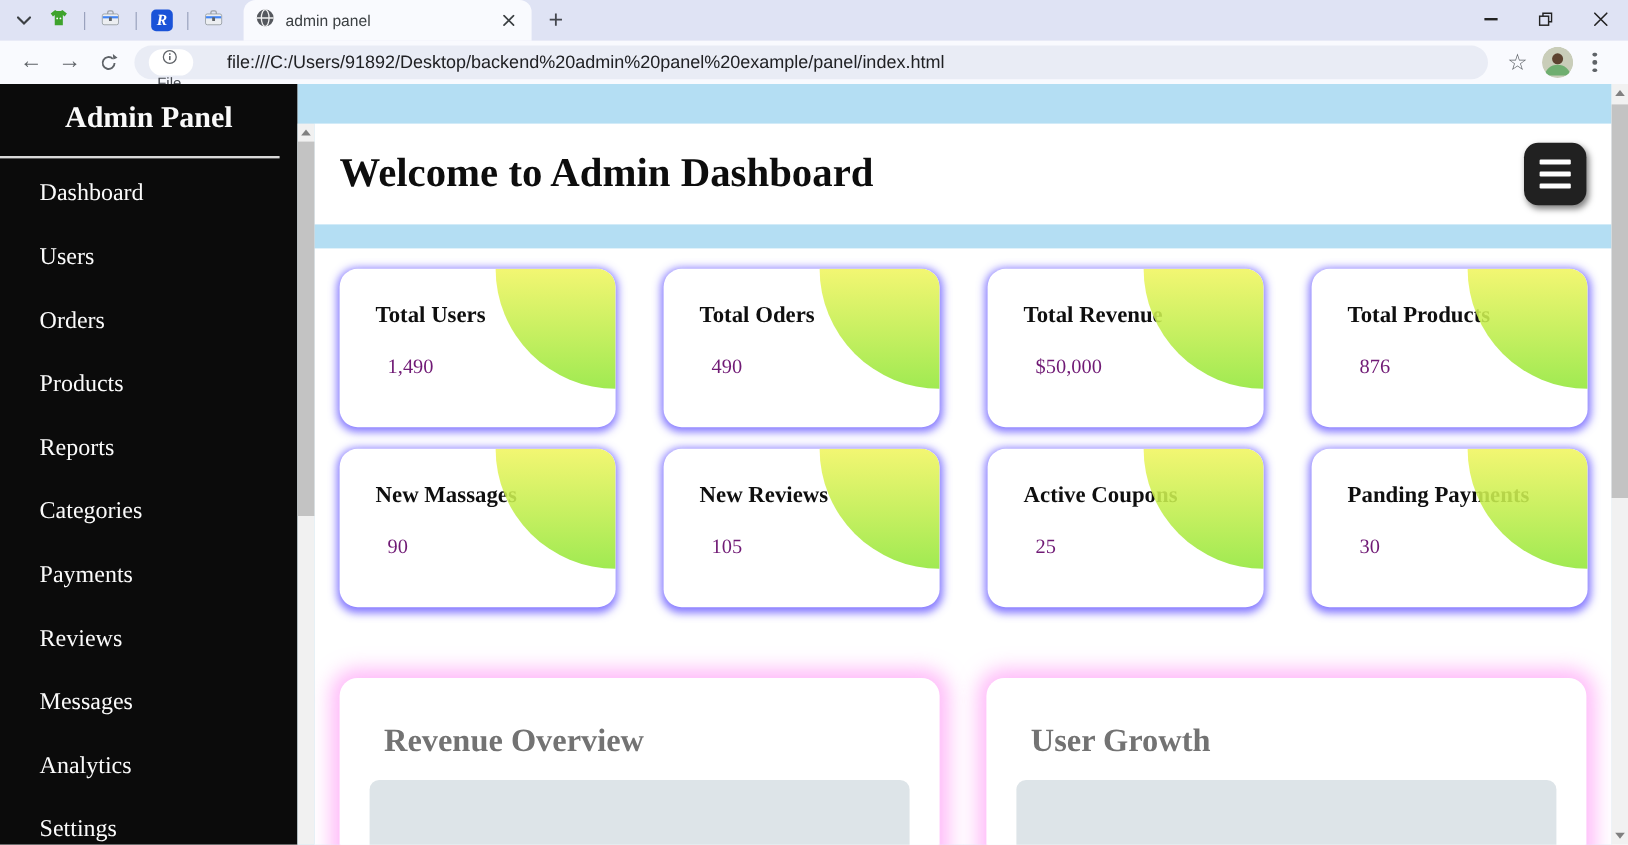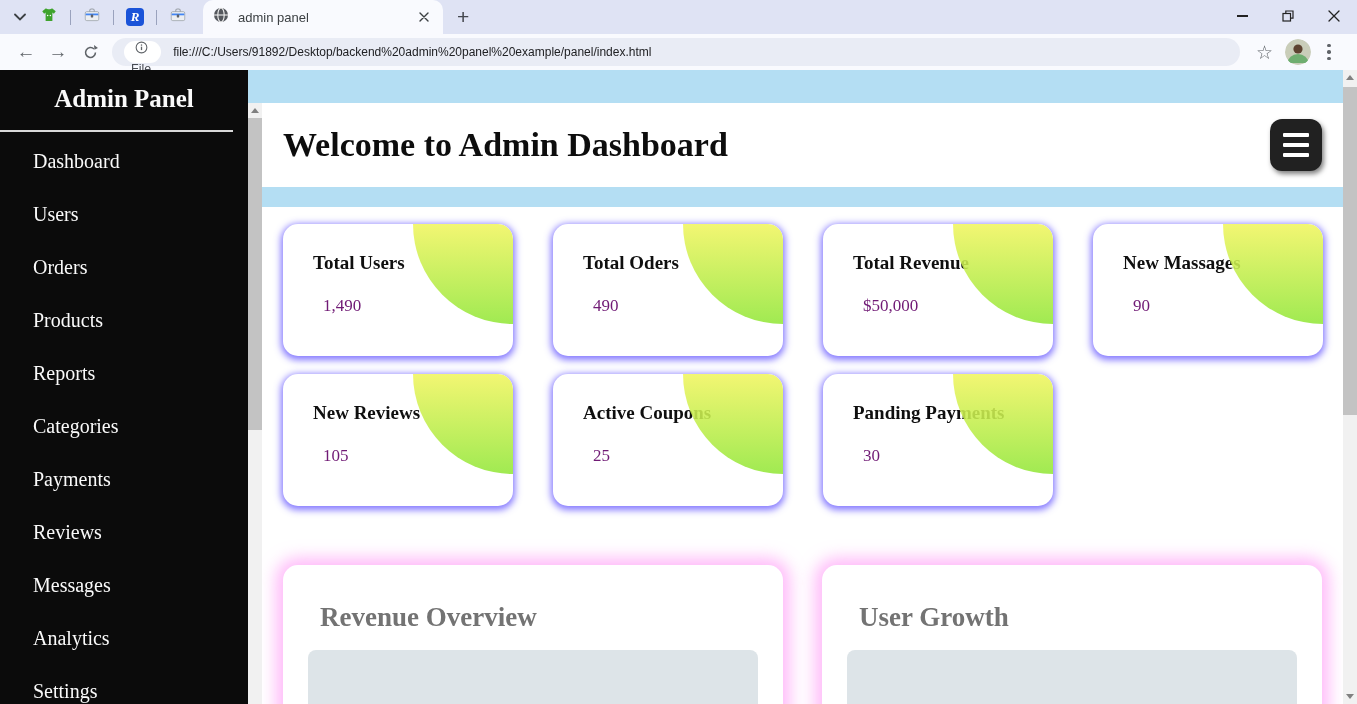--- a/index.html
+++ b/index.html
@@ -27,21 +27,21 @@
   .wc { width:46px; height:32px; display:flex; align-items:center; justify-content:center; }
   .min-glyph { width:11px; height:2px; background:#222; }
 
   .toolbar { height:36px; background:#f9fafe; display:flex; align-items:center; padding:0 10px; }
   .nav-btn { width:32px; height:32px; display:flex; align-items:center; justify-content:center;
              font-size:19px; color:#5f6368; }
   .omnibox { flex:1; height:28px; background:#e9ecf5; border-radius:14px; display:flex;
              align-items:center; padding:0 12px; margin:0 8px 0 6px; }
   .file-chip { background:#fff; border-radius:11px; height:22px; padding:0 10px 0 7px;
                display:flex; align-items:center; gap:5px; font-size:12.5px; color:#474b52;flex-direction:column; }
-  .url { margin-left:12px; font-size:12px; color:#202124; white-space:nowrap; }
+  .url { margin-left:28px; font-size:15px; color:#202124; white-space:nowrap; }
   .star { font-size:19px; color:#5f6368; margin:0 12px 0 8px; }
   .avatar { width:26px; height:26px; border-radius:50%; overflow:hidden; }
   .kebab { width:20px; display:flex; flex-direction:column; align-items:center; gap:3px; margin:0 8px; }
   .kebab span { width:3.5px; height:3.5px; border-radius:50%; background:#5f6368; }
 
   
   #sidebar { position:absolute; left:0; top:70px; width:248px; height:634px; background:#0b0b0b;
              color:#fafafa; font-family:"Liberation Serif", serif; }
   .sb-title { font-size:25px; font-weight:bold; text-align:center; padding-top:15px; }
   .sb-hr { width:233px; height:2px; background:#d9d9d9; margin-top:17px; }
@@ -252,20 +252,25 @@
           <div class="stat-title">Total Oders</div>
           <div class="stat-value">490</div>
         </div>
         <div class="stat-card">
           <div class="corner"></div>
           <div class="stat-title">Total Revenue</div>
           <div class="stat-value">$50,000</div>
         </div>
         <div class="stat-card">
           <div class="corner"></div>
+          <div class="stat-title">Total Products</div>
+          <div class="stat-value">876</div>
+        </div>
+        <div class="stat-card">
+          <div class="corner"></div>
           <div class="stat-title">New Massages</div>
           <div class="stat-value">90</div>
         </div>
         <div class="stat-card">
           <div class="corner"></div>
           <div class="stat-title">New Reviews</div>
           <div class="stat-value">105</div>
         </div>
         <div class="stat-card">
           <div class="corner"></div>

